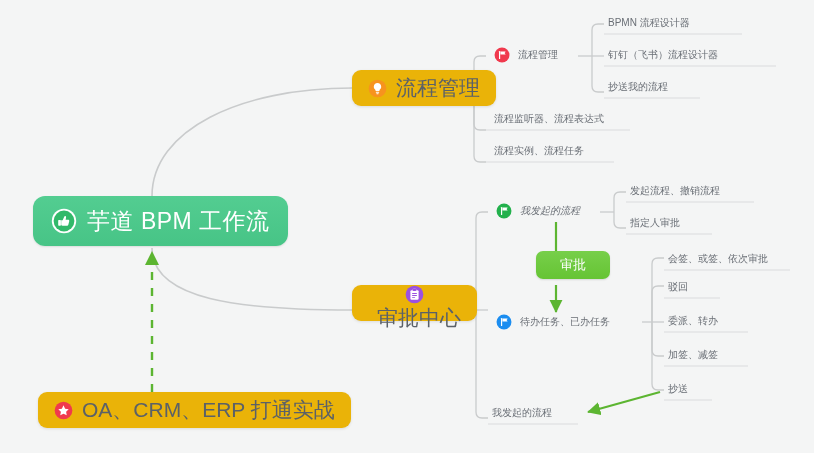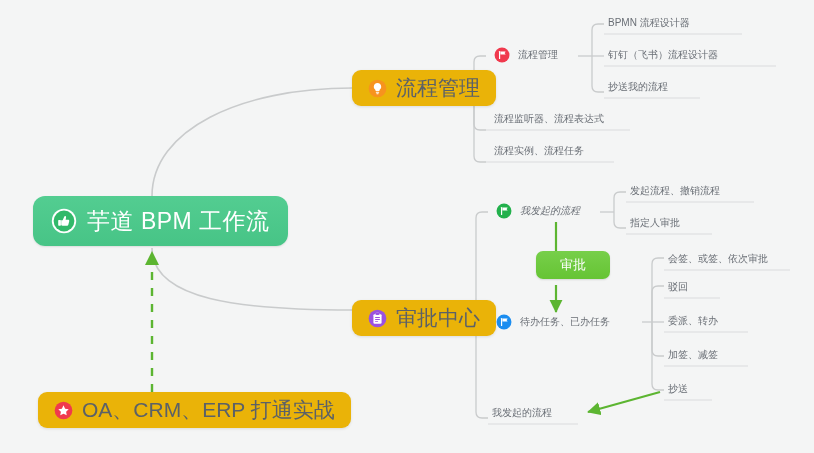--- a/index.html
+++ b/index.html
@@ -201,21 +201,21 @@
     <span class="label">抄送我的流程</span>
   </div>
 
   <div class="node line-node no-icon" style="left:490px; top:106px;">
     <span class="label">流程监听器、流程表达式</span>
   </div>
   <div class="node line-node no-icon" style="left:490px; top:138px;">
     <span class="label">流程实例、流程任务</span>
   </div>
 
-  <div class="node card-node" style="left:352px; top:300px;">
+  <div class="node card-node" style="left:352px; top:285px;flex-direction:column;">
     <span class="icon">
       <svg width="19" height="19" viewBox="0 0 20 20">
         <circle cx="10" cy="10" r="9.3" fill="#9b51e0"></circle>
         <rect x="5.7" y="5.4" width="8.6" height="10" rx="1.3" fill="#ffffff"></rect>
         <rect x="8" y="4" width="4" height="2.3" rx="1.1" fill="#ffffff"></rect>
         <rect x="8" y="4" width="4" height="2.3" rx="1.1" fill="#9b51e0"></rect>
         <rect x="7.3" y="8.4" width="5.4" height="1" rx="0.5" fill="#9b51e0"></rect>
         <rect x="7.3" y="10.6" width="5.4" height="1" rx="0.5" fill="#9b51e0"></rect>
         <rect x="7.3" y="12.8" width="3.4" height="1" rx="0.5" fill="#9b51e0"></rect>
       </svg>

